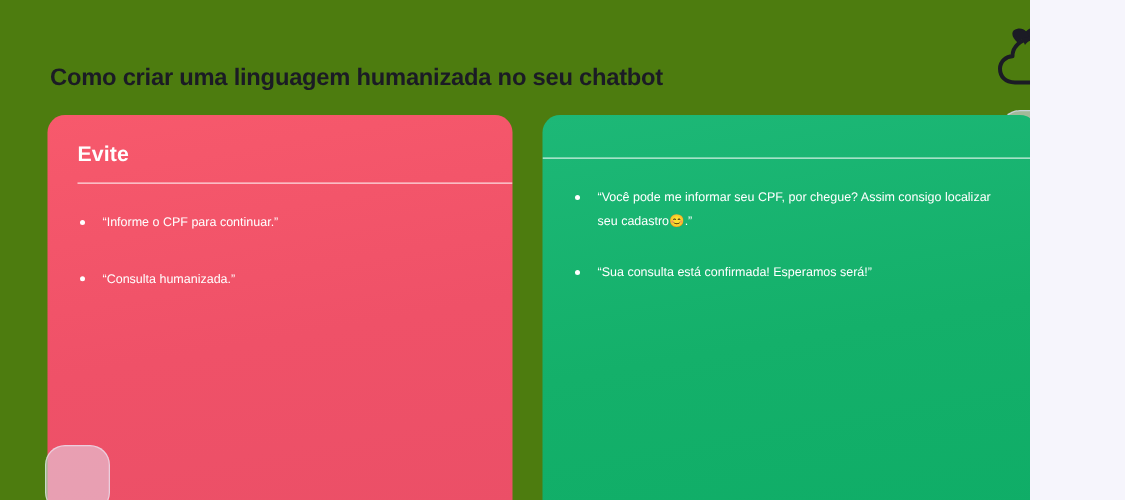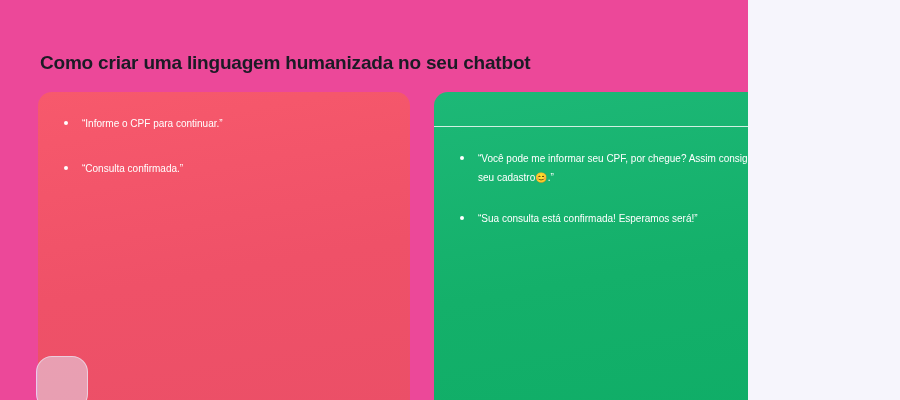--- a/index.html
+++ b/index.html
@@ -4,22 +4,22 @@
 <style>
   * { margin:0; padding:0; box-sizing:border-box; }
   html, body {
     width:900px; height:400px;
     overflow:hidden;
     background:#F6F5FC;
     font-family:"Liberation Sans", sans-serif;
   }
   #stage {
     position:relative;
-    width:748px; height:400px;
-    background:#ec4899;
+    width:824px; height:400px;
+    background:#4d7c0f;
     overflow:hidden;
   }
 
   
   .logo {
     position:absolute;
     left:796px; top:18px;
     width:72px; height:62px;
   }
   .logo svg { display:block; width:72px; height:62px; }
@@ -142,23 +142,27 @@
       <ellipse cx="40" cy="30" rx="2.1" ry="2.9" fill="#1B1B25"></ellipse>
       <ellipse cx="52" cy="30" rx="2.1" ry="2.9" fill="#1B1B25"></ellipse>
 
       <path d="M42 38 C45 42, 50 42, 53 38" fill="none" stroke="#1B1B25" stroke-width="2.6" stroke-linecap="round"></path>
     </svg>
   </div>
 
   <div class="page-title">Como criar uma linguagem humanizada no seu chatbot</div>
 
   <div class="card card-evite">
+    <div class="card-head">
+      <div class="card-title">Evite</div>
+      <div class="card-rule"></div>
+    </div>
     <ul class="bullets">
       <li>“Informe o CPF para continuar.”</li>
-      <li>“Consulta confirmada.”</li>
+      <li>“Consulta humanizada.”</li>
     </ul>
   </div>
 
   <div class="card card-prefira">
     <div class="card-head">
       <div class="card-rule"></div>
     </div>
     <ul class="bullets">
       <li>“Você pode me informar seu CPF, por chegue? Assim consigo localizar seu cadastro😊.”</li>
       <li>“Sua consulta está confirmada! Esperamos será!”</li>

